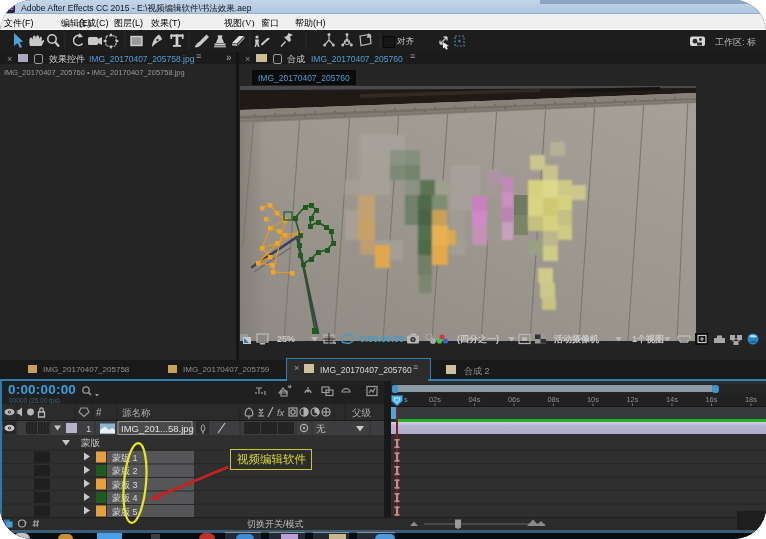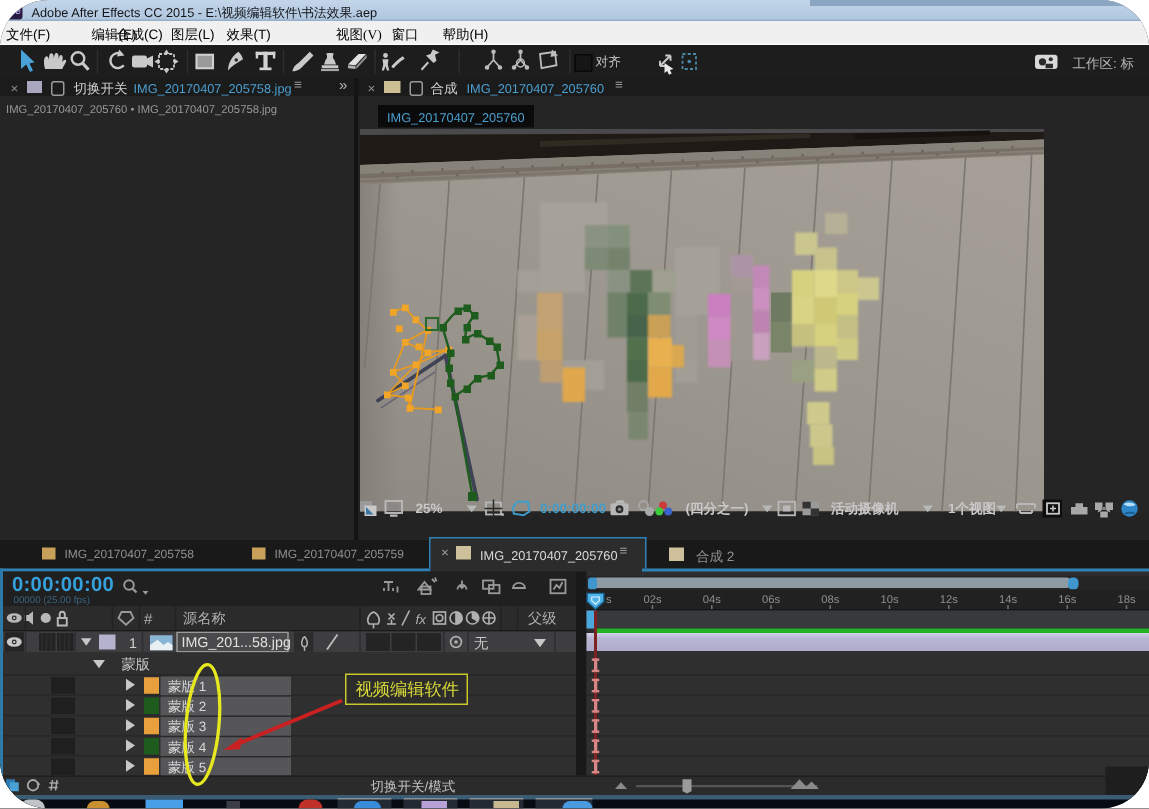--- a/index.html
+++ b/index.html
@@ -120,21 +120,21 @@
 </div>
 <div class="abs" style="left:383px;top:36px;width:10px;height:10px;background:#161616;border:1px solid #090909;"></div>
 <div class="txt" style="left:397px;top:36px;font-size:8.5px;color:#c3c3c3;">对齐</div>
 <div class="txt" style="left:715px;top:36px;font-size:9px;color:#b8b8b8;">工作区: 标</div>
 
 <div class="abs" style="left:0;top:52px;width:766px;height:12px;background:#1b1b1b;"></div>
 
 <div class="txt" style="left:7px;top:53.5px;font-size:9px;color:#8a8a8a;">×</div>
 <div class="abs" style="left:18px;top:54px;width:10px;height:8px;background:#a9a7c0;"></div>
 <div class="abs" style="left:34px;top:54px;width:7px;height:8px;border:1px solid #9a9a9a;border-radius:2px;"></div>
-<div class="txt" style="left:49px;top:53px;font-size:9px;color:#cecece;">切换开关</div>
+<div class="txt" style="left:49px;top:53px;font-size:9px;color:#cecece;">效果控件</div>
 <div class="txt" style="left:89px;top:54px;font-size:8.5px;color:#4c9fd0;">IMG_20170407_205758.jpg</div>
 <div class="txt" style="left:196px;top:51px;font-size:9px;color:#9a9a9a;">≡</div>
 <div class="txt" style="left:226px;top:52px;font-size:10px;color:#b0b0b0;">»</div>
 
 <div class="txt" style="left:245px;top:53.5px;font-size:9px;color:#8a8a8a;">×</div>
 <div class="abs" style="left:256px;top:54px;width:11px;height:8px;background:#cdbe94;"></div>
 <div class="abs" style="left:273px;top:54px;width:7px;height:8px;border:1px solid #9a9a9a;border-radius:2px;"></div>
 <div class="txt" style="left:287px;top:53px;font-size:9px;color:#cecece;">合成</div>
 <div class="txt" style="left:311px;top:54px;font-size:8.5px;color:#4c9fd0;">IMG_20170407_205760</div>
 <div class="txt" style="left:410px;top:51px;font-size:9px;color:#9a9a9a;">≡</div>

